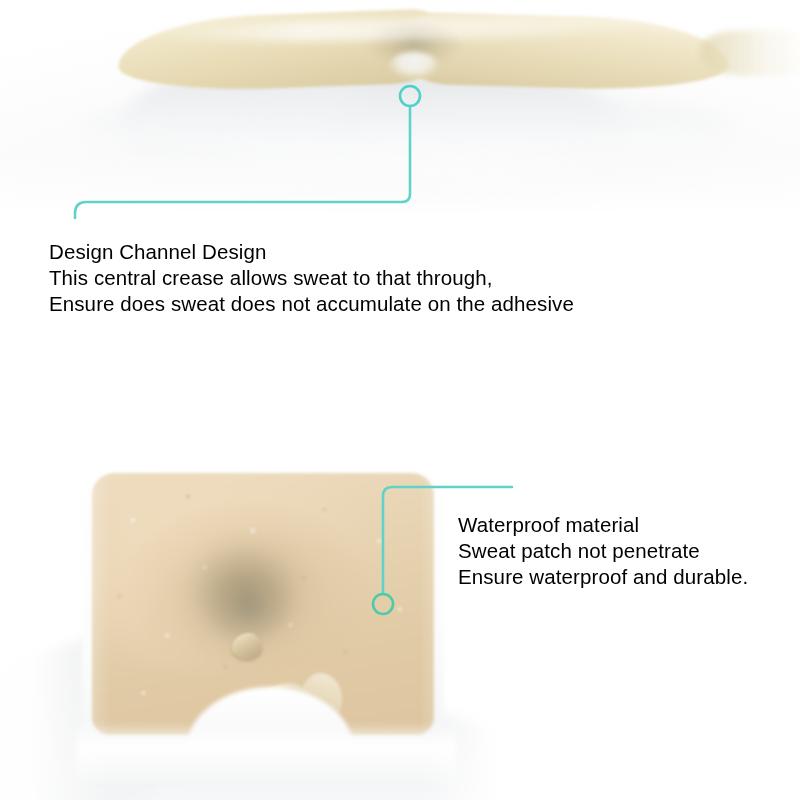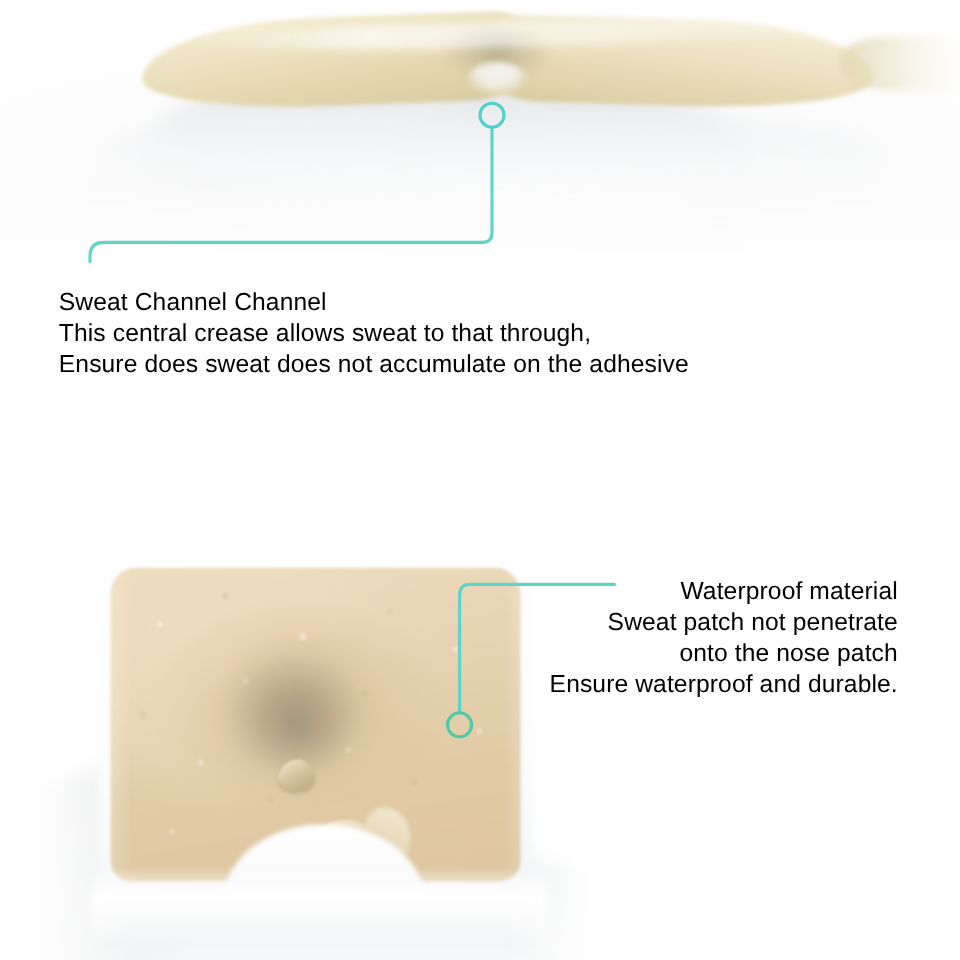--- a/index.html
+++ b/index.html
@@ -284,21 +284,21 @@
   .caption {
     position: absolute;
     color: #000000;
     font-size: 20.5px;
     line-height: 26px;
     white-space: nowrap;
     letter-spacing: .1px;
   }
   .caption .line { display: block; }
   #caption-sweat-channel { left: 49px; top: 239px; }
-  #caption-waterproof   { left: 458px; top: 480px; text-align: right; }
+  #caption-waterproof   { left: 458px; top: 512px; }
 </style>
 </head>
 <body>
 
 <div id="page">
 
   <div class="top-photo">
     <div class="top-shadow-a"></div>
     <div class="top-shadow-b"></div>
     <div class="top-shadow-c"></div>
@@ -335,25 +335,24 @@
       <circle class="marker-ring" cx="410" cy="96" r="10" fill="none" stroke="#4fd0cb" stroke-width="2.6"></circle>
     </g>
 
     <g>
       <path class="lead-line" fill="none" stroke="#5fd3c8" stroke-width="2.6" stroke-linecap="round" stroke-linejoin="round" d="M383 594 L383 496 Q383 487 392 487 L512 487"></path>
       <circle class="marker-ring" cx="383" cy="604" r="10" fill="none" stroke="#4fc9a8" stroke-width="2.6"></circle>
     </g>
   </svg>
 
   <div class="caption" id="caption-sweat-channel">
-    <span class="line">Sweat Channel Channel</span>
+    <span class="line">Design Channel Design</span>
     <span class="line">This central crease allows sweat to that through,</span>
     <span class="line">Ensure does sweat does not accumulate on the adhesive</span>
   </div>
 
   <div class="caption" id="caption-waterproof">
     <span class="line">Waterproof material</span>
     <span class="line">Sweat patch not penetrate</span>
-    <span class="line">onto the nose patch</span>
     <span class="line">Ensure waterproof and durable.</span>
   </div>
 
 </div>
 
 </body></html>

